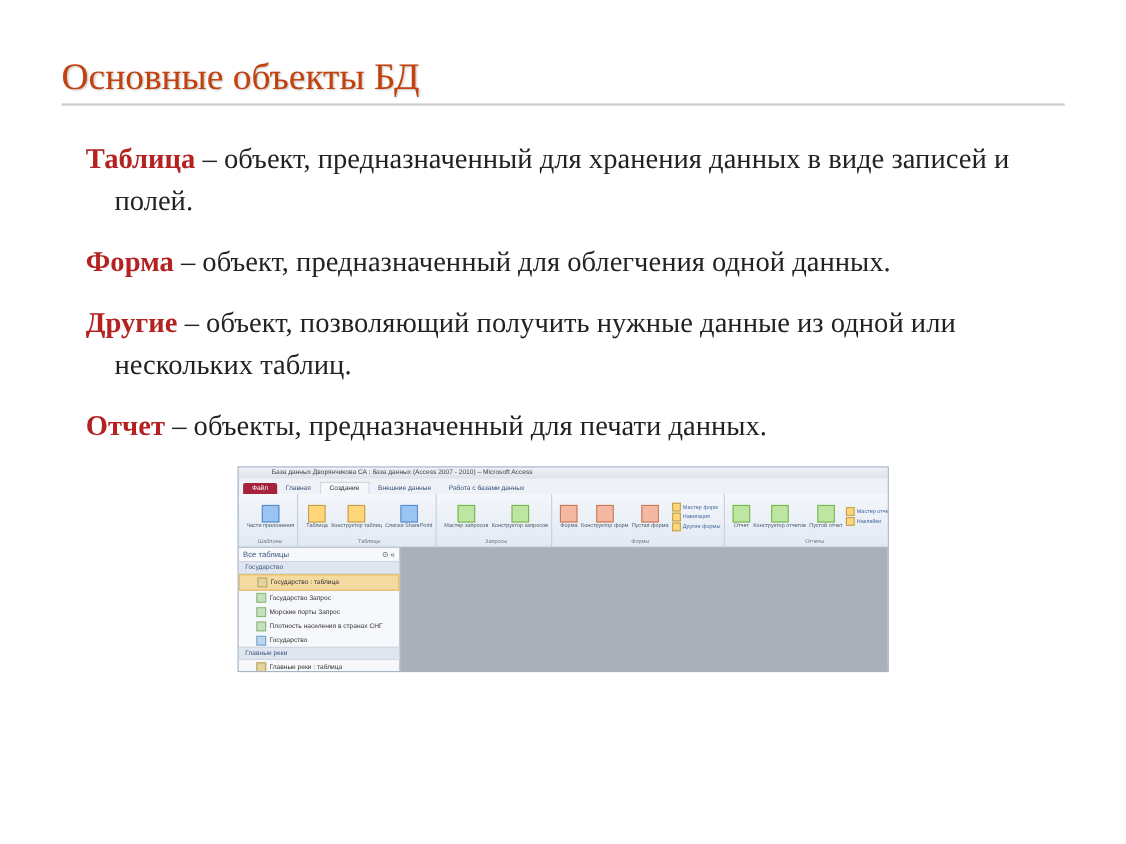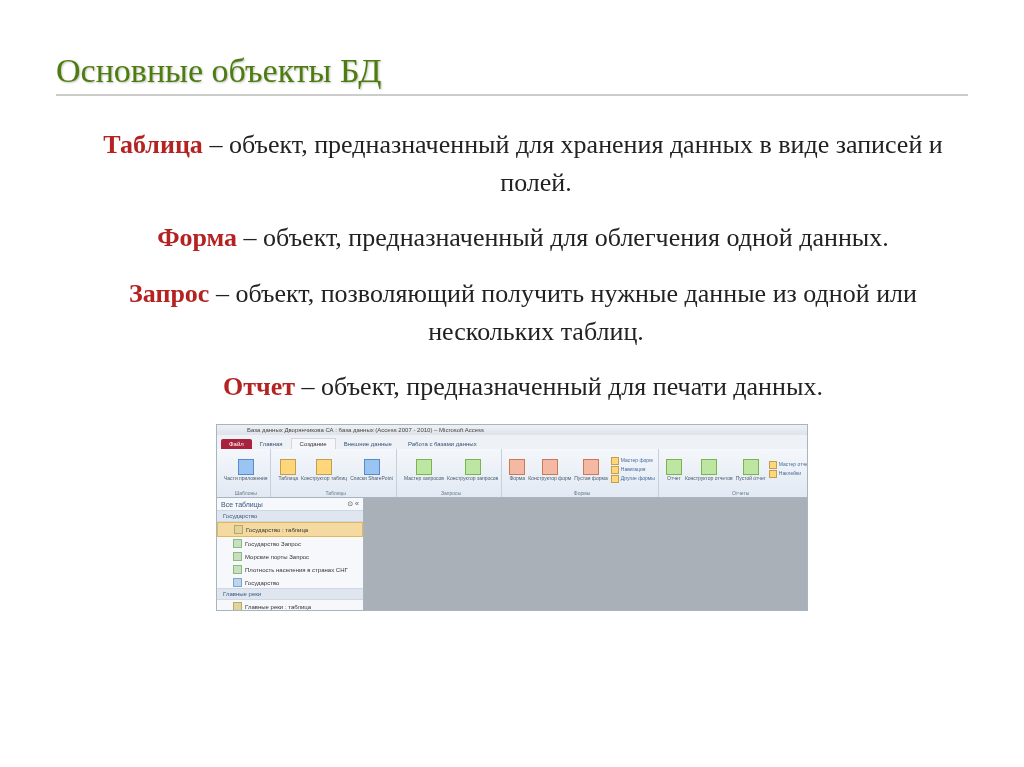--- a/index.html
+++ b/index.html
@@ -11,34 +11,33 @@
     font-family: Georgia, 'Times New Roman', serif;
     color: #222;
     box-sizing: border-box;
   }
   .slide {
     padding: 52px 56px 20px 56px;
   }
   .title {
     font-size: 34px;
     font-weight: 400;
-    color: #4d7c0f;
+    color: #c2410c;
     text-shadow: 1px 1px 2px rgba(0,0,0,0.25);
     margin-bottom: 4px;
   }
   .title-underline {
     height: 2px;
     background: #ccc;
     width: 100%;
     margin-bottom: 30px;
   }
   .defs {
     font-size: 26px;
     line-height: 1.45;
-    text-align: center;
   }
   .def-block {
     margin-bottom: 18px;
     padding-left: 48px;
     text-indent: -26px;
   }
   .term {
     font-weight: bold;
     color: #b52222;
   }
@@ -220,24 +219,24 @@
   <div class="title-underline"></div>
 
   <div class="defs">
     <div class="def-block">
       <span class="term">Таблица</span><span> – объект, предназначенный для хранения данных в виде записей и полей.</span>
     </div>
     <div class="def-block">
       <span class="term">Форма</span><span> – объект, предназначенный для облегчения одной данных.</span>
     </div>
     <div class="def-block">
-      <span class="term">Запрос</span><span> – объект, позволяющий получить нужные данные из одной или нескольких таблиц.</span>
+      <span class="term">Другие</span><span> – объект, позволяющий получить нужные данные из одной или нескольких таблиц.</span>
     </div>
     <div class="def-block">
-      <span class="term">Отчет</span><span> – объект, предназначенный для печати данных.</span>
+      <span class="term">Отчет</span><span> – объекты, предназначенный для печати данных.</span>
     </div>
   </div>
 
   <div class="screenshot-wrap">
     <div class="mockup">
       <div class="titlebar">База данных Дворянчикова СА : база данных (Access 2007 - 2010) – Microsoft Access</div>
       <div class="tabs">
         <span class="file">Файл</span>
         <span>Главная</span>
         <span class="active">Создание</span>

